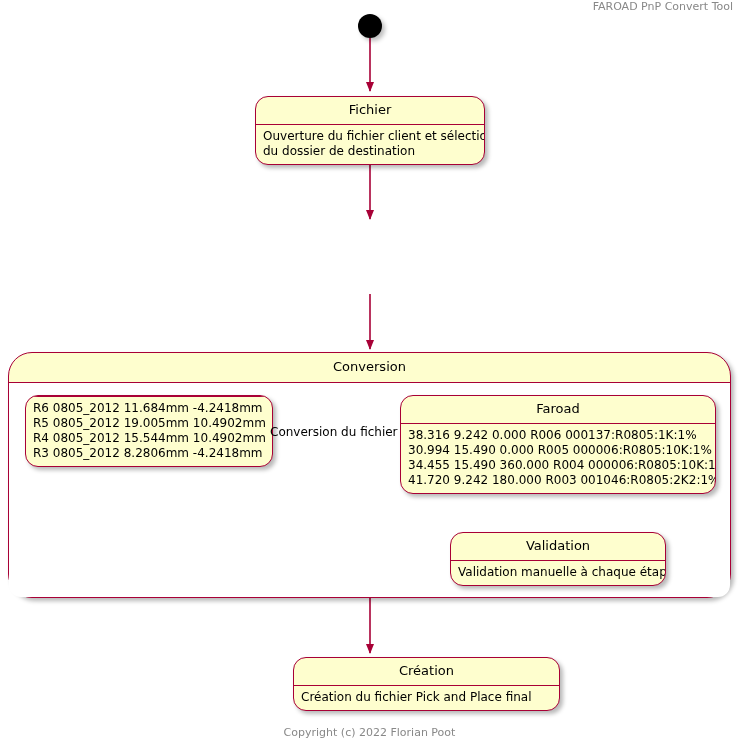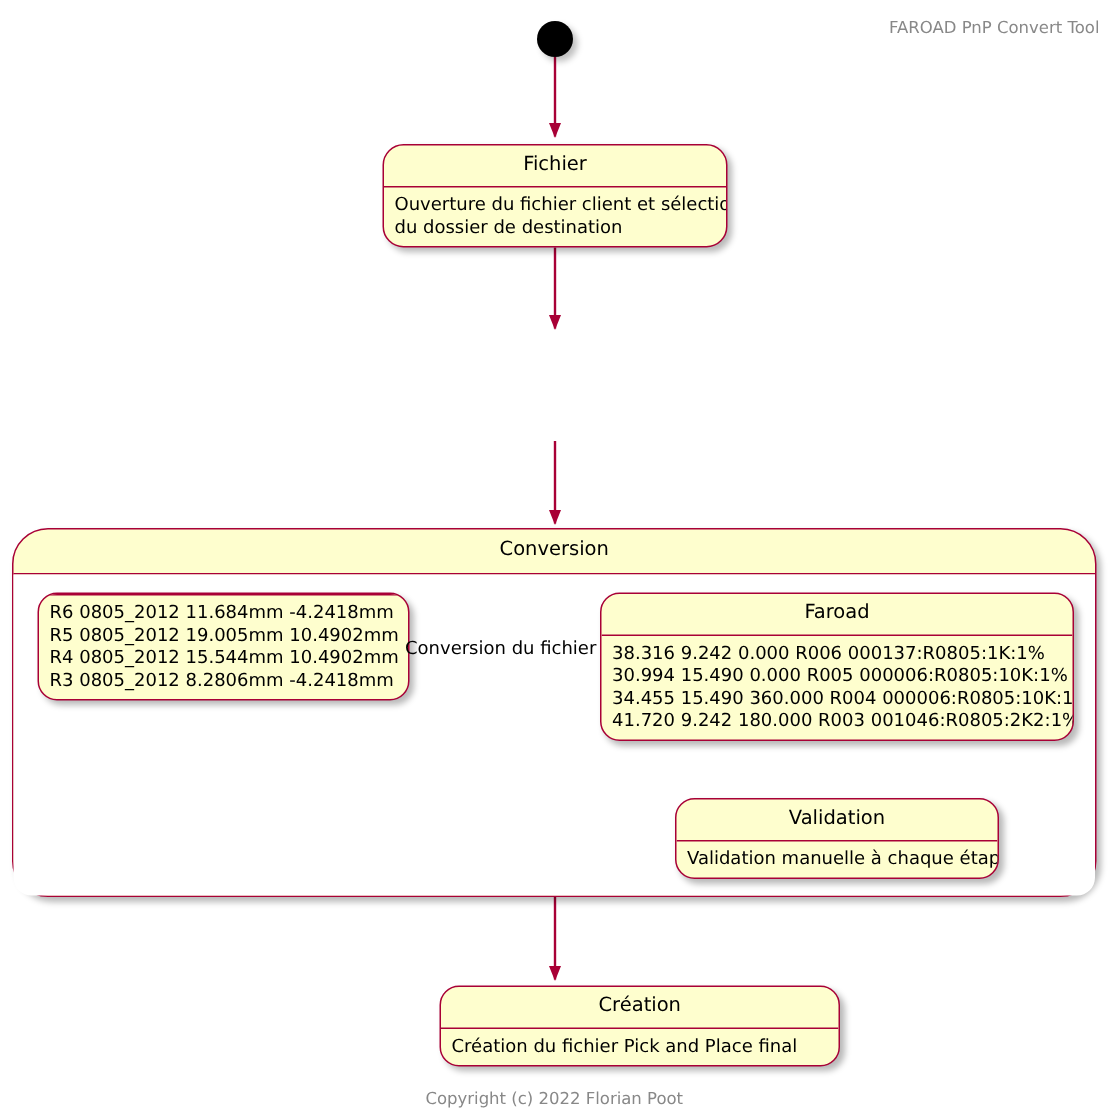--- a/index.html
+++ b/index.html
@@ -29,21 +29,21 @@
   }
 
   
   .caption {
     position: absolute;
     color: #888888;
     font-size: 11px;
     font-family: "DejaVu Sans", sans-serif;
     white-space: nowrap;
   }
-  #title-caption { right: 6px; top: 12px; }
+  #title-caption { right: 6px; top: 0; }
   #footer-caption { left: 0; right: 0; bottom: 4px; text-align: center; }
 
   
   .state {
     position: absolute;
     background: #FEFECE;
     border: 1.5px solid #A80036;
     border-radius: 13px;
     box-sizing: border-box;
     box-shadow: 3px 3px 4px rgba(0,0,0,0.28);
@@ -126,21 +126,21 @@
 
     <line x1="557" y1="495" x2="557" y2="529" stroke="#A80036" stroke-width="1.6" marker-end="url(#arrowhead)"></line>
 
     <line x1="370" y1="598" x2="370" y2="653" stroke="#A80036" stroke-width="1.6" marker-end="url(#arrowhead)"></line>
   </svg>
 
   <div class="caption" id="title-caption">FAROAD PnP Convert Tool</div>
 
   <div class="start-node" style="left:358px; top:14px;"></div>
 
-  <div class="state" style="left:255px; top:96px; width:230px;border-radius:14px;">
+  <div class="state" style="left:255px; top:96px; width:230px;">
     <div class="state-title">Fichier</div>
     <div class="state-sep"></div>
     <div class="state-body">
       <div>Ouverture du fichier client et sélection</div>
       <div>du dossier de destination</div>
     </div>
   </div>
 
 
   <div class="composite" style="left:8px; top:352px; width:723px; height:246px;">

